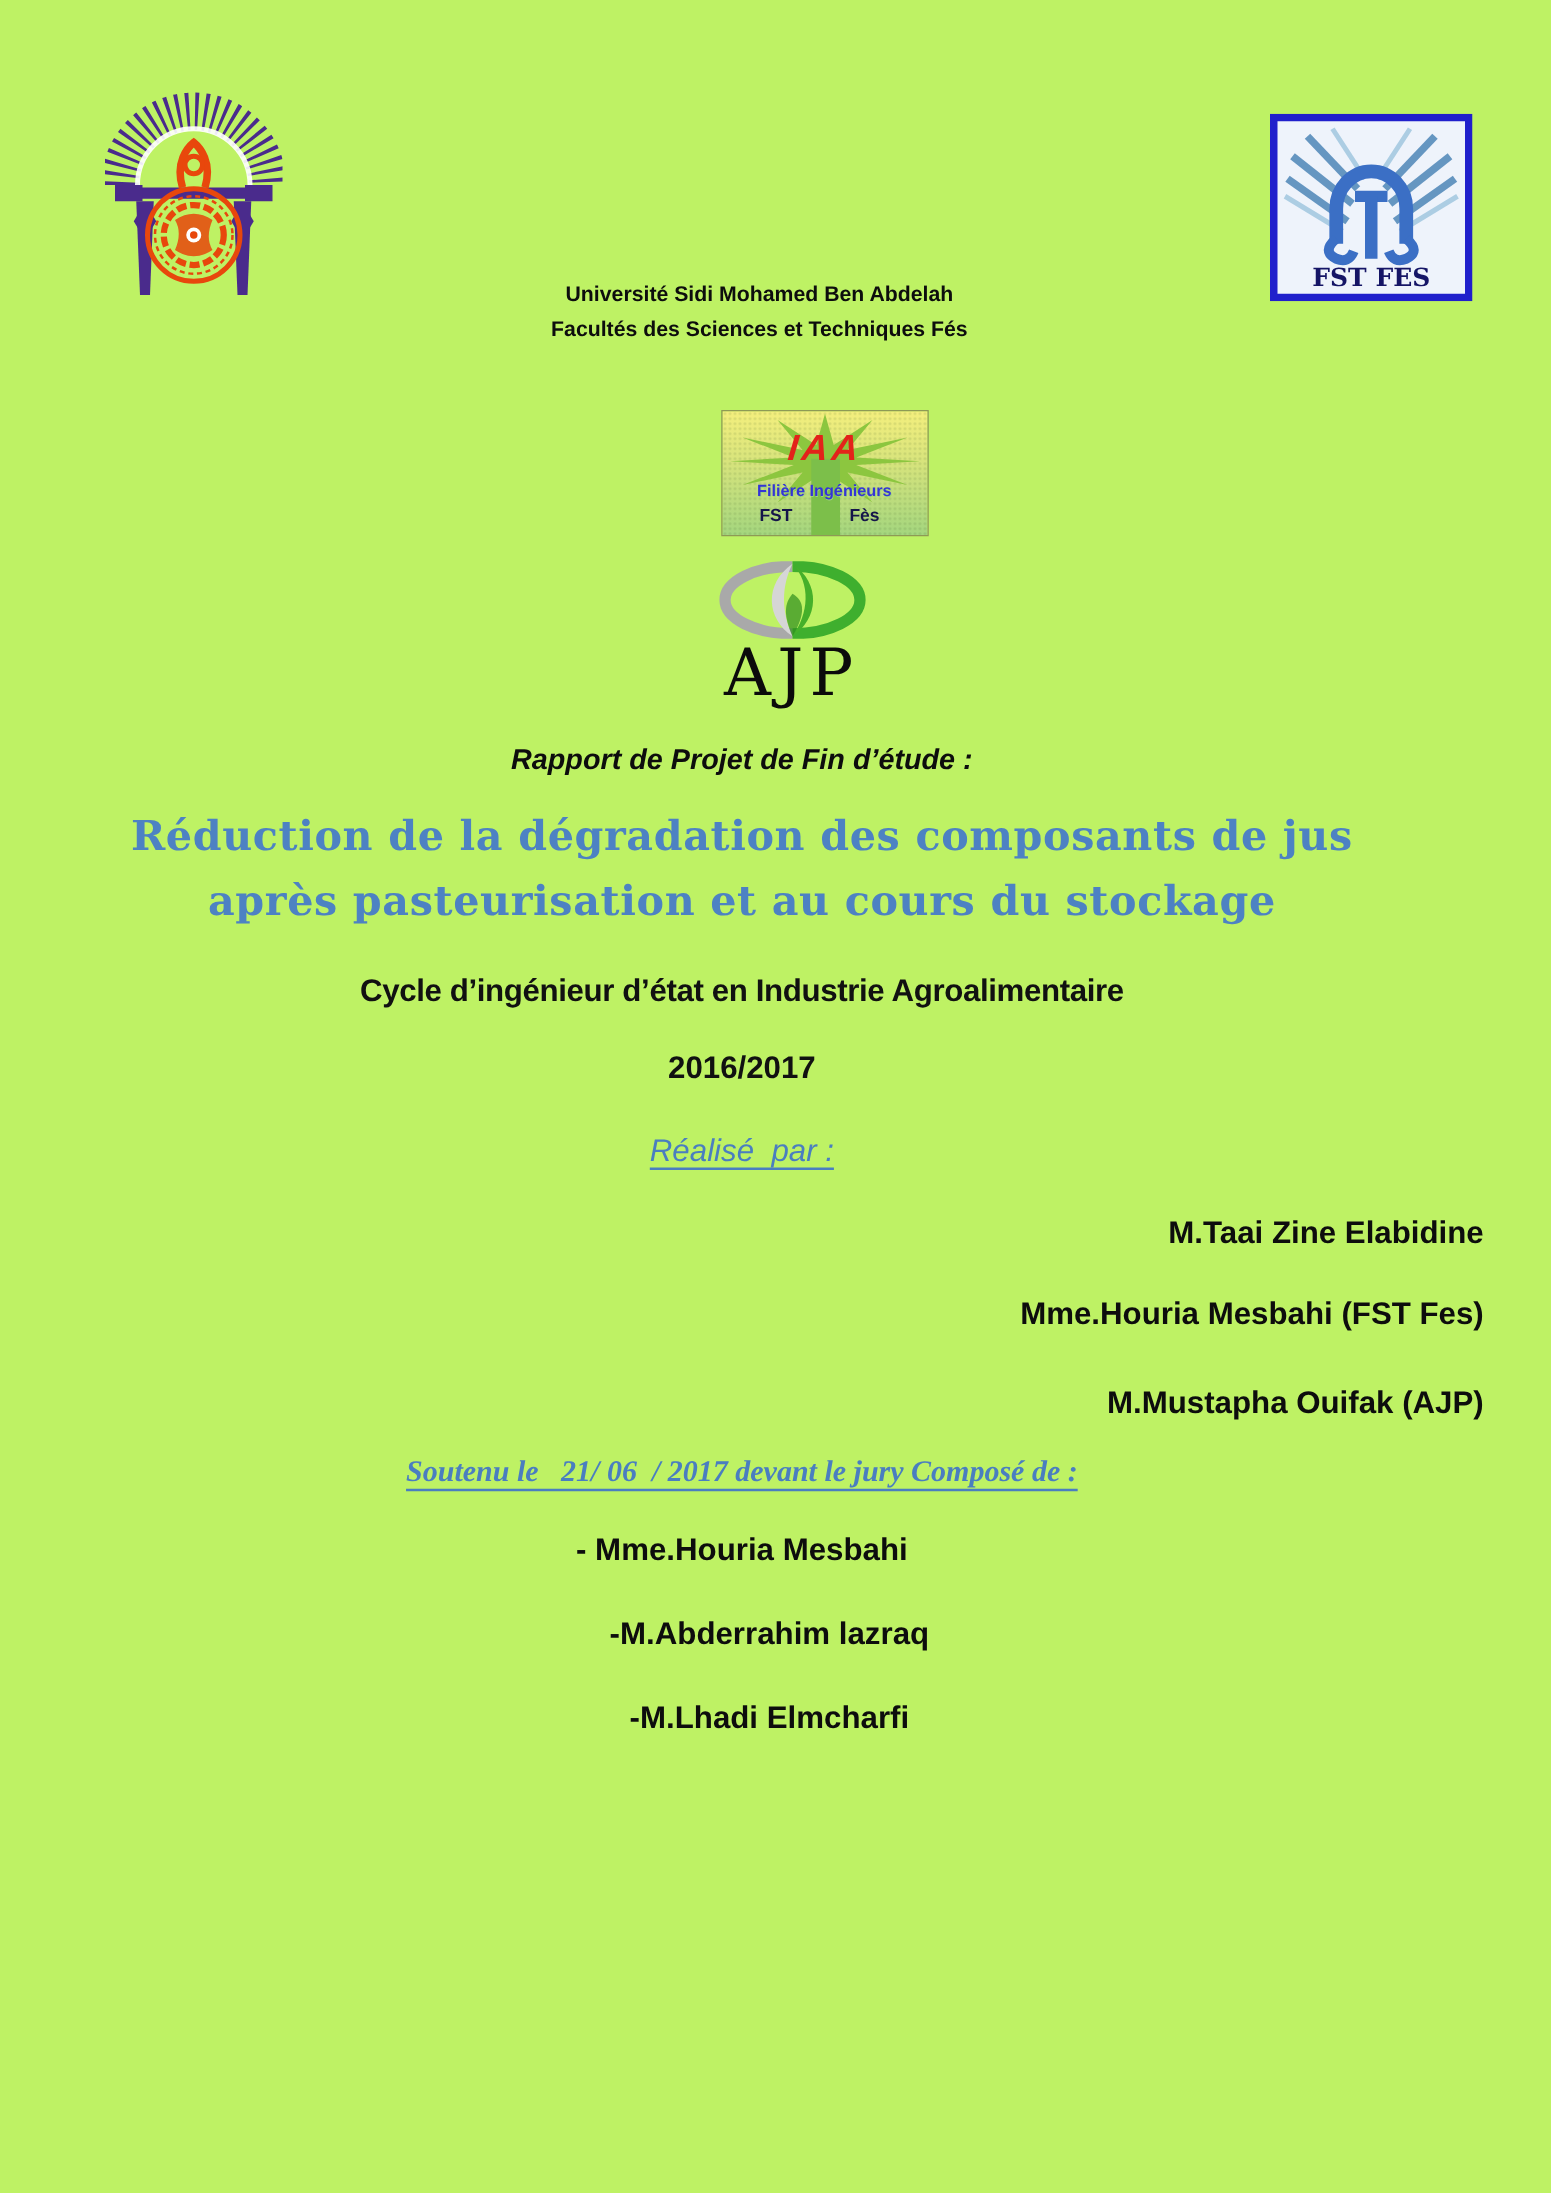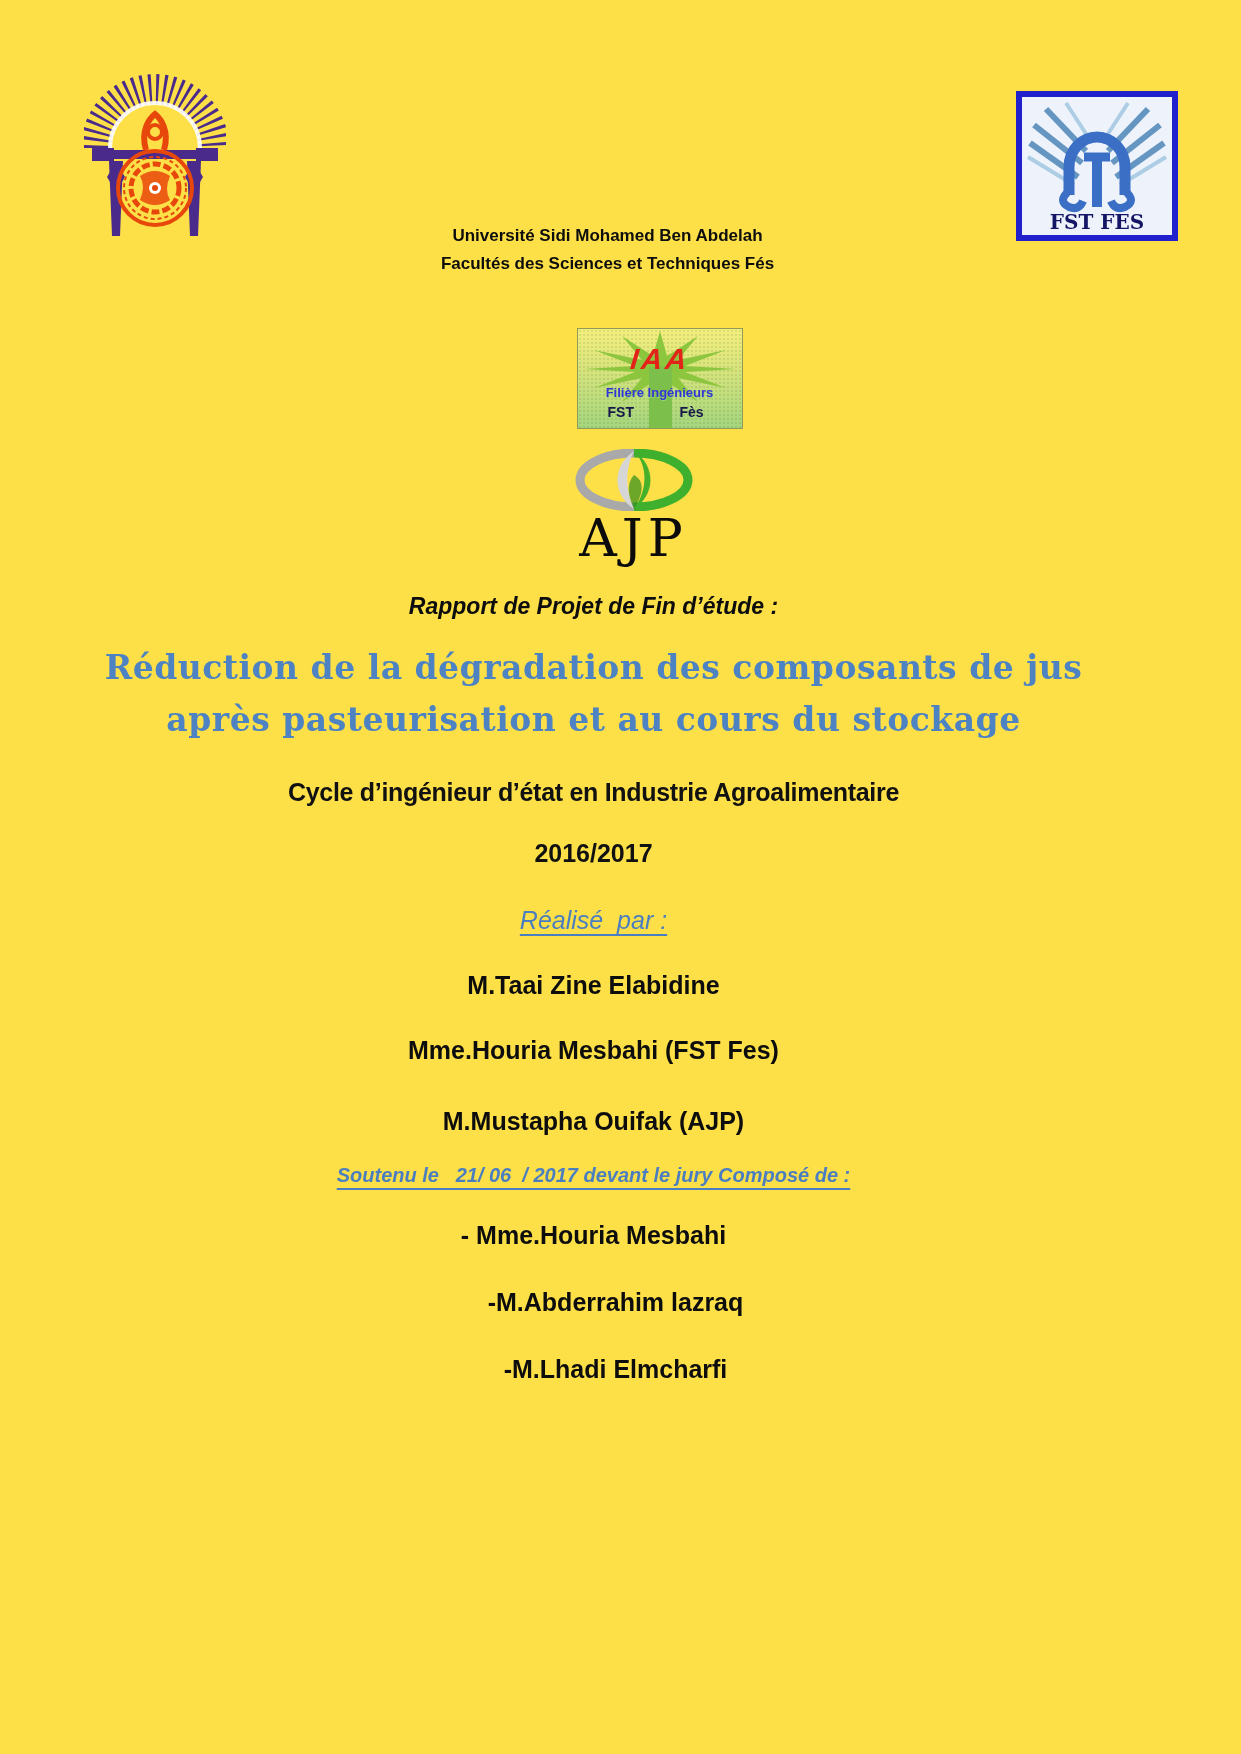--- a/index.html
+++ b/index.html
@@ -1,19 +1,19 @@
 <!DOCTYPE html>
 <html><head>
 <meta charset="utf-8">
 <style>
   html,body{margin:0;padding:0;background:#ffffff;}
   .page{
     position:relative;
     width:1241px;height:1754px;
-    background:#fde047;
+    background:#bef264;
     font-family:"Liberation Sans",sans-serif;
     color:#111;
     overflow:hidden;
   }
   .content{ padding-right:54px; text-align:center; }
 
   
   .logo-univ{ position:absolute; left:84px; top:66px; width:142px; height:176px; }
   .logo-fst{ position:absolute; left:1016px; top:91px; width:162px; height:150px; }
 
@@ -66,25 +66,25 @@
     letter-spacing:0.5px;
   }
   .program{ margin-top:32px; font-size:25px; font-weight:bold; letter-spacing:-0.3px; }
   .year{ margin-top:32px; font-size:25px; font-weight:bold; }
   .blue-heading{
     font-size:25px; font-weight:normal; font-style:italic; color:#4a7ec0;
     text-decoration:underline; text-decoration-thickness:2px; text-underline-offset:5px;
   }
   .h-realise{ margin-top:38px; }
   .h-encadre{ margin-top:36px; }
-  .name{ margin-top:36px; font-size:25px; font-weight:bold; color:#0d0d0d; }
+  .name{ margin-top:36px; font-size:25px; font-weight:bold; color:#0d0d0d;text-align:right; }
   .name-sup2{ margin-top:42px; }
   .soutenance{
-    margin-top:28px; font-size:20px; font-weight:bold; font-style:italic; color:#4a7ec0;
-    text-decoration:underline; text-decoration-thickness:2px; text-underline-offset:6px;
+    margin-top:28px; font-size:24px; font-weight:bold; font-style:italic; color:#4a7ec0;
+    text-decoration:underline; text-decoration-thickness:2px; text-underline-offset:6px;font-family:Liberation Serif, serif;
   }
   .jury{ margin-top:34px; font-size:25px; font-weight:bold; color:#0d0d0d; }
   .jury + .jury{ margin-top:38px;margin-left:44px; }
 </style>
 </head>
 <body>
 
 <div class="page">
 
   <div class="logo-univ">

